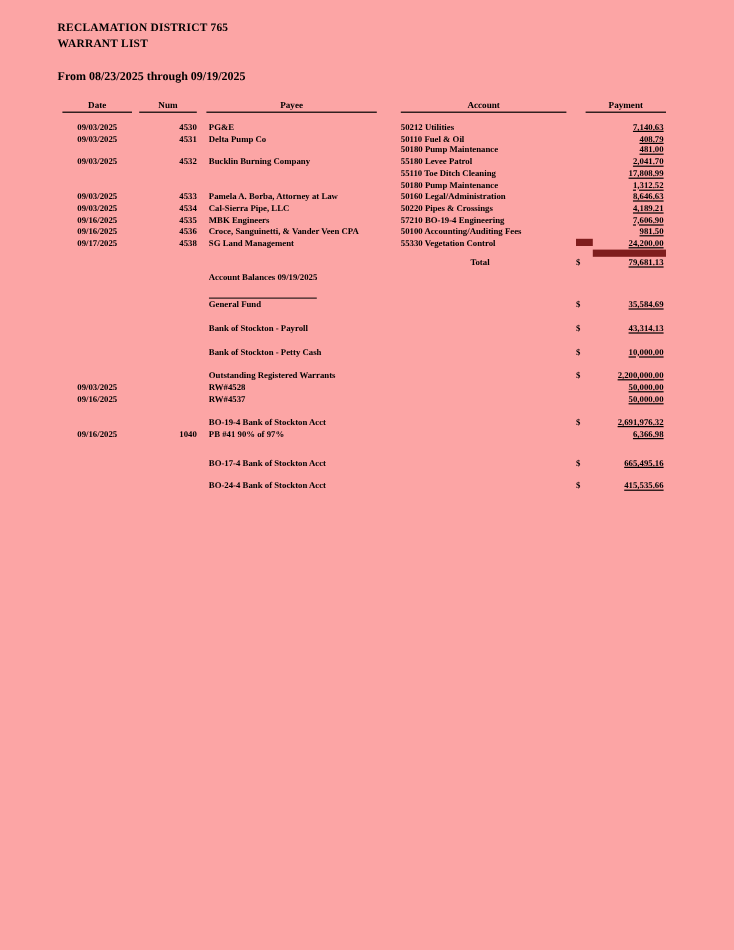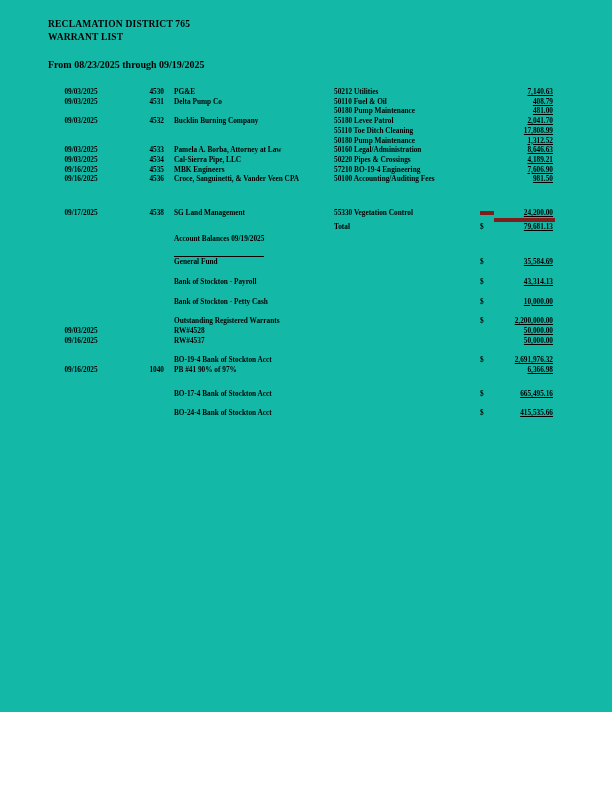--- a/index.html
+++ b/index.html
@@ -2,21 +2,21 @@
 <html><head>
 <meta charset="utf-8">
 <style>
   html,body{margin:0;padding:0;}
   body{
     width:612px;height:792px;background:#ffffff;color:#000;
     font-family:"Liberation Serif","DejaVu Serif",serif;
     font-weight:bold;
     -webkit-font-smoothing:antialiased;
   }
-  .page{position:relative;width:612px;height:712px;overflow:hidden;background:#14b8a6;}
+  .page{position:relative;width:612px;height:792px;overflow:hidden;background:#fca5a5;}
 
   .titleblock{position:absolute;left:48px;top:18px;font-size:9.5px;line-height:12.5px;letter-spacing:.2px;}
   .daterange{position:absolute;left:48px;top:59px;font-size:10px;}
 
   .tbl{position:absolute;left:52px;top:83px;width:503px;font-size:7.3px;}
 
   .thead{position:relative;height:14px;font-size:7.6px;}
   .th{position:absolute;top:0;text-align:center;border-bottom:1.8px solid #000;padding-bottom:1px;}
   .th-date{left:0;width:58px;}
   .th-num{left:64px;width:48px;}
@@ -25,41 +25,48 @@
   .th-payment{left:436px;width:67px;}
 
   .rows{margin-top:4px;}
   .grid{display:grid;grid-template-columns:58px 10px 44px 10px 160px 146px 14px 61px;line-height:9.7px;align-items:baseline;}
   .c-date{text-align:center;}
   .c-num{text-align:right;}
   .c-payee{white-space:nowrap;overflow:hidden;}
   .c-account{white-space:nowrap;overflow:hidden;}
   .c-dollar{}
   .c-payment{text-align:right;padding-right:2px;white-space:nowrap;text-decoration:underline;}
-  .rule-bottom{border-bottom:4px solid #7f1d1d;margin-top:24px;}
-
-  .total-row .c-account{text-align:left;padding-right:14px;}
+  .rule-bottom{border-bottom:6px solid #7f1d1d;}
+
+  .total-row .c-account{text-align:center;padding-right:14px;}
 
   .bal-heading{display:inline-block;border-bottom:1px solid #000;padding-bottom:12px;}
   .spacer{width:100%;}
 </style>
 </head>
 <body>
 
 <div class="page">
 
   <div class="titleblock">
     <div>RECLAMATION DISTRICT 765</div>
     <div>WARRANT LIST</div>
   </div>
 
   <div class="daterange">From 08/23/2025 through 09/19/2025</div>
 
   <div class="tbl">
 
+    <div class="thead">
+      <div class="th th-date">Date</div>
+      <div class="th th-num">Num</div>
+      <div class="th th-payee">Payee</div>
+      <div class="th th-account">Account</div>
+      <div class="th th-payment">Payment</div>
+    </div>
 
     <div class="rows" id="warrant-rows">
         <div class="grid">
           <div class="c-date">09/03/2025</div>
           <div></div>
           <div class="c-num">4530</div>
           <div></div>
           <div class="c-payee">PG&amp;E</div>
           <div class="c-account">50212 Utilities</div>
           <div class="c-dollar"></div>

